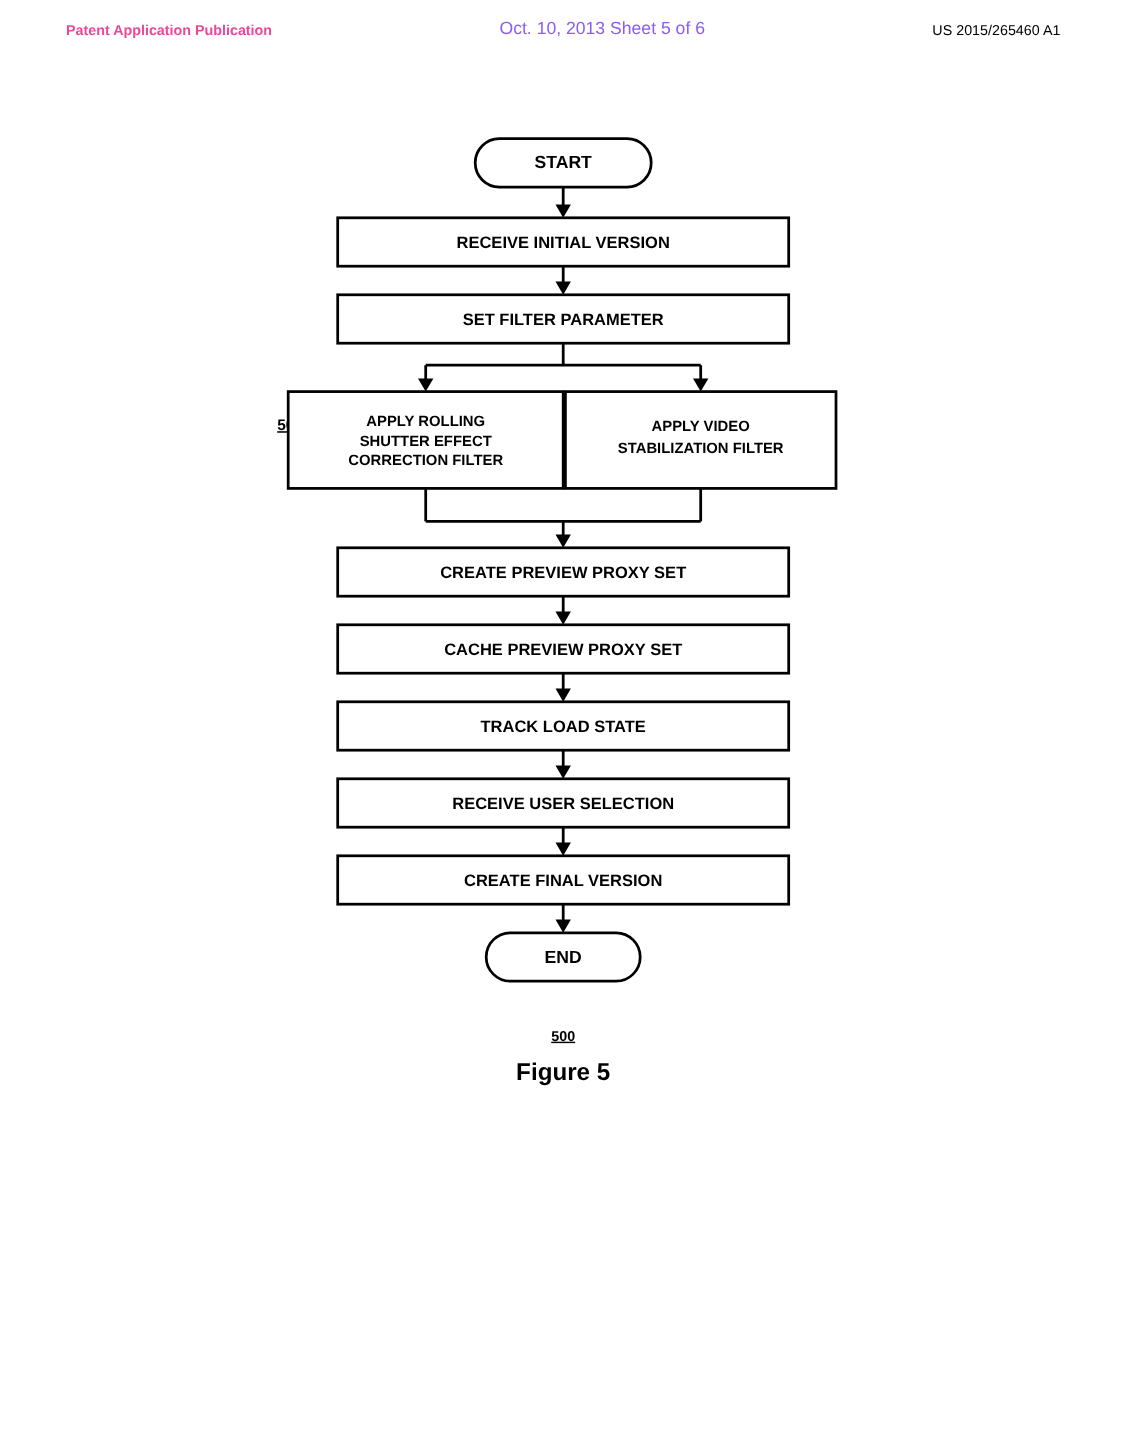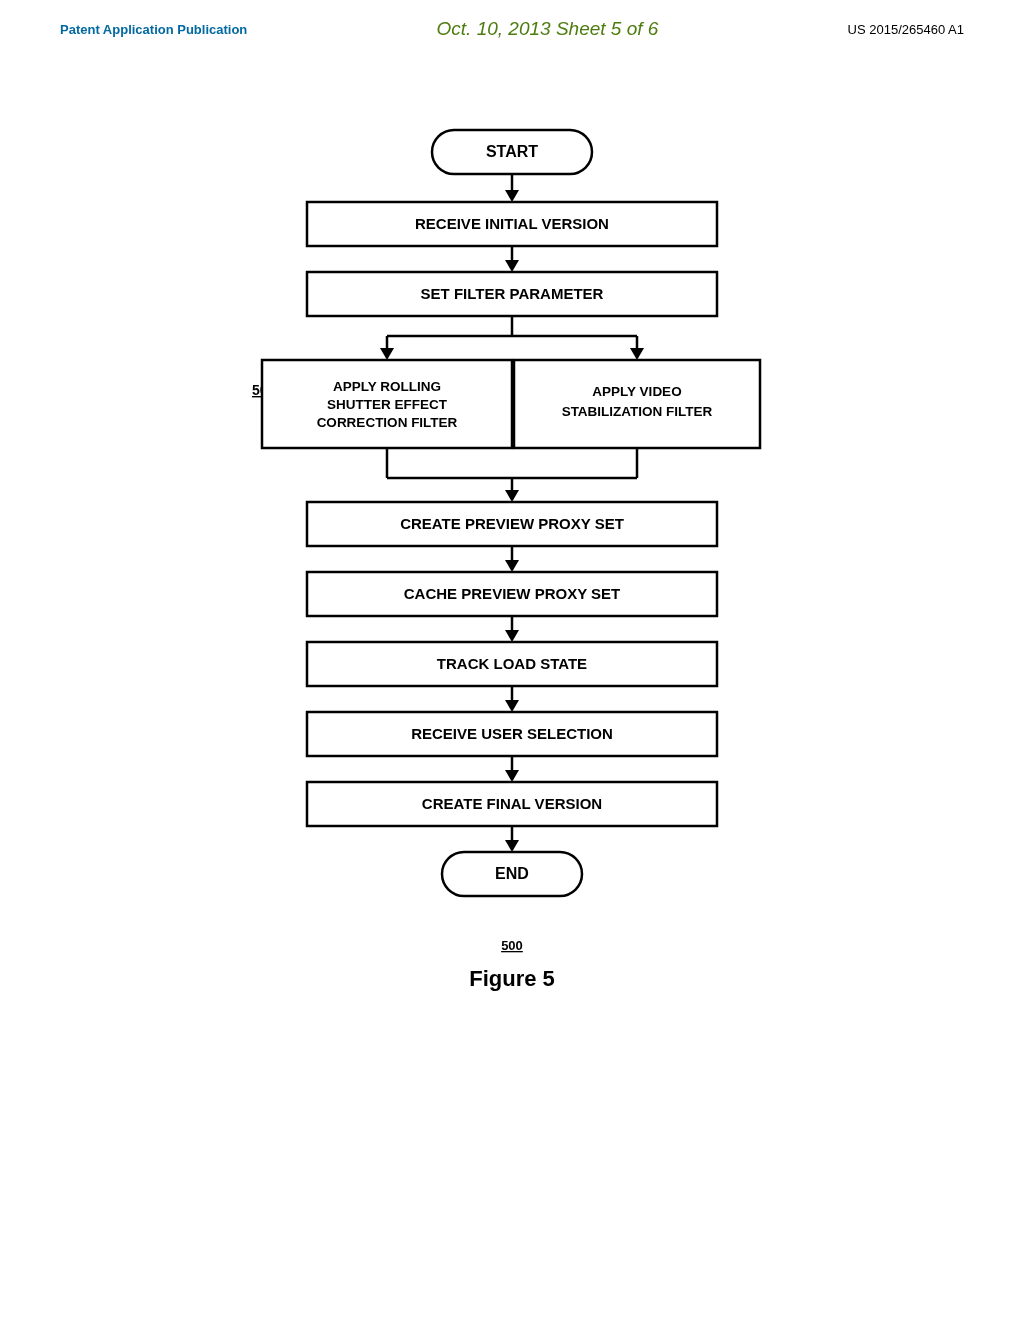--- a/index.html
+++ b/index.html
@@ -16,27 +16,26 @@
       display: flex;
       justify-content: space-between;
       align-items: center;
       padding: 18px 60px 10px 60px;
       border-bottom: none;
     }
 
     .header-left {
       font-size: 13px;
       font-weight: bold;
-      color: #0369a1;
+      color: #ec4899;
     }
 
     .header-center {
-      font-size: 19px;
-      color: #4d7c0f;
-      font-style: italic;
+      font-size: 16px;
+      color: #8b5cf6;
     }
 
     .header-right {
       font-size: 13px;
       color: #000;
     }
 
     .diagram-container {
       display: flex;
       flex-direction: column;

